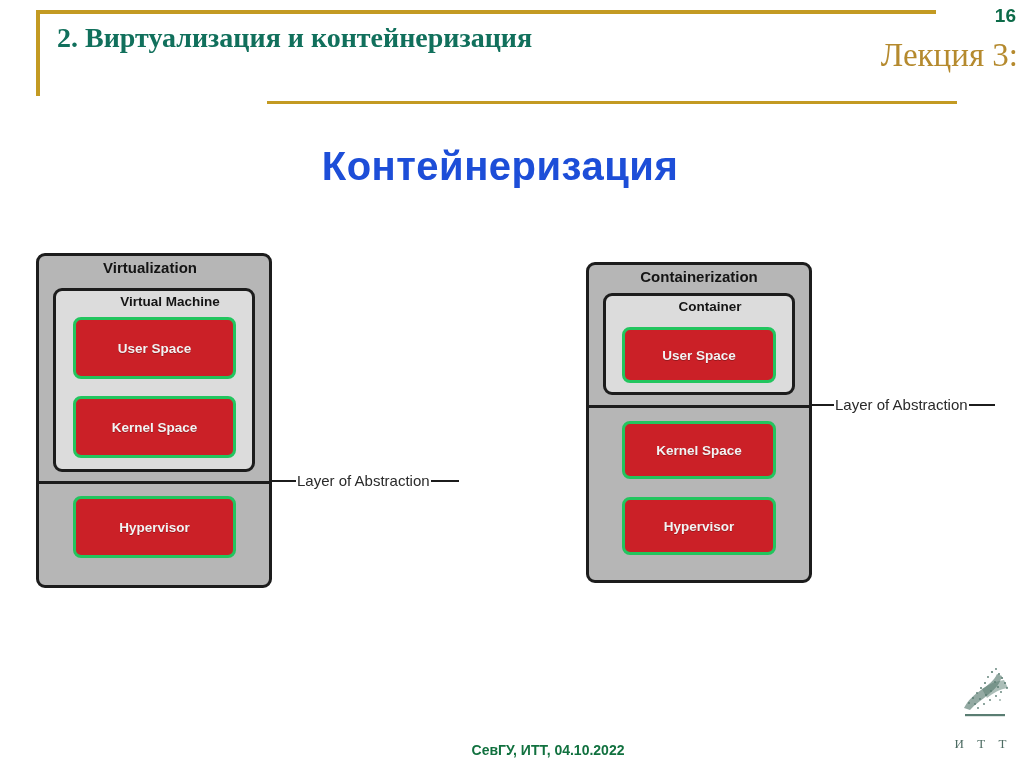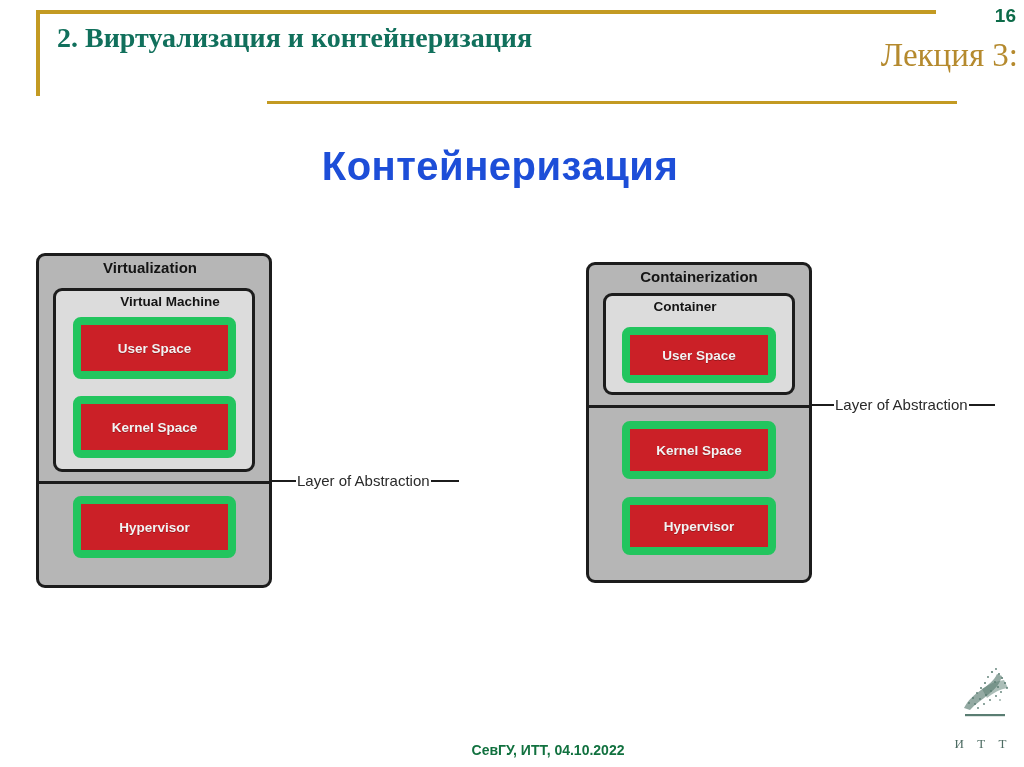--- a/index.html
+++ b/index.html
@@ -121,21 +121,21 @@
     width: 100%;
     text-align: center;
     font-size: 13.5px;
     font-weight: bold;
     color: #141414;
     font-family: "Liberation Sans", sans-serif;
   }
   .red-box {
     position: absolute;
     background: #cb2027;
-    border: 8px solid #22c55e;
+    border: 3px solid #22c55e;
     border-radius: 8px;
     box-sizing: border-box;
     display: flex;
     align-items: center;
     justify-content: center;
     color: #f2f2f2;
     font-size: 13.5px;
     font-weight: bold;
     font-family: "Liberation Sans", sans-serif;
     text-shadow: 0 1px 0 rgba(0,0,0,0.25);
@@ -232,21 +232,21 @@
 <div class="diagram">
 
   <div class="outer-box" style="left:586px; top:262px; width:226px; height:321px;"></div>
 
   <div class="outer-title" style="left:586px; top:268px; width:226px;">Containerization</div>
 
   <div class="divider" style="left:586px; top:405px; width:226px;"></div>
 
   <div class="inner-box" style="left:603px; top:293px; width:192px; height:102px;"></div>
 
-  <div class="inner-title" style="left:603px; top:299px; width:164px;">Container</div>
+  <div class="inner-title" style="left:603px; top:299px; width:164px;padding-left:25px;">Container</div>
 
   <div class="red-box" style="left:622px; top:327px; width:154px; height:56px;">User Space</div>
 
   <div class="red-box" style="left:622px; top:421px; width:154px; height:58px;">Kernel Space</div>
 
   <div class="red-box" style="left:622px; top:497px; width:154px; height:58px;">Hypervisor</div>
 
   <div class="callout" style="left:812px; top:396px;">
     <span class="dash" style="width:22px;"></span>
     <span class="ctext">Layer of Abstraction</span>

